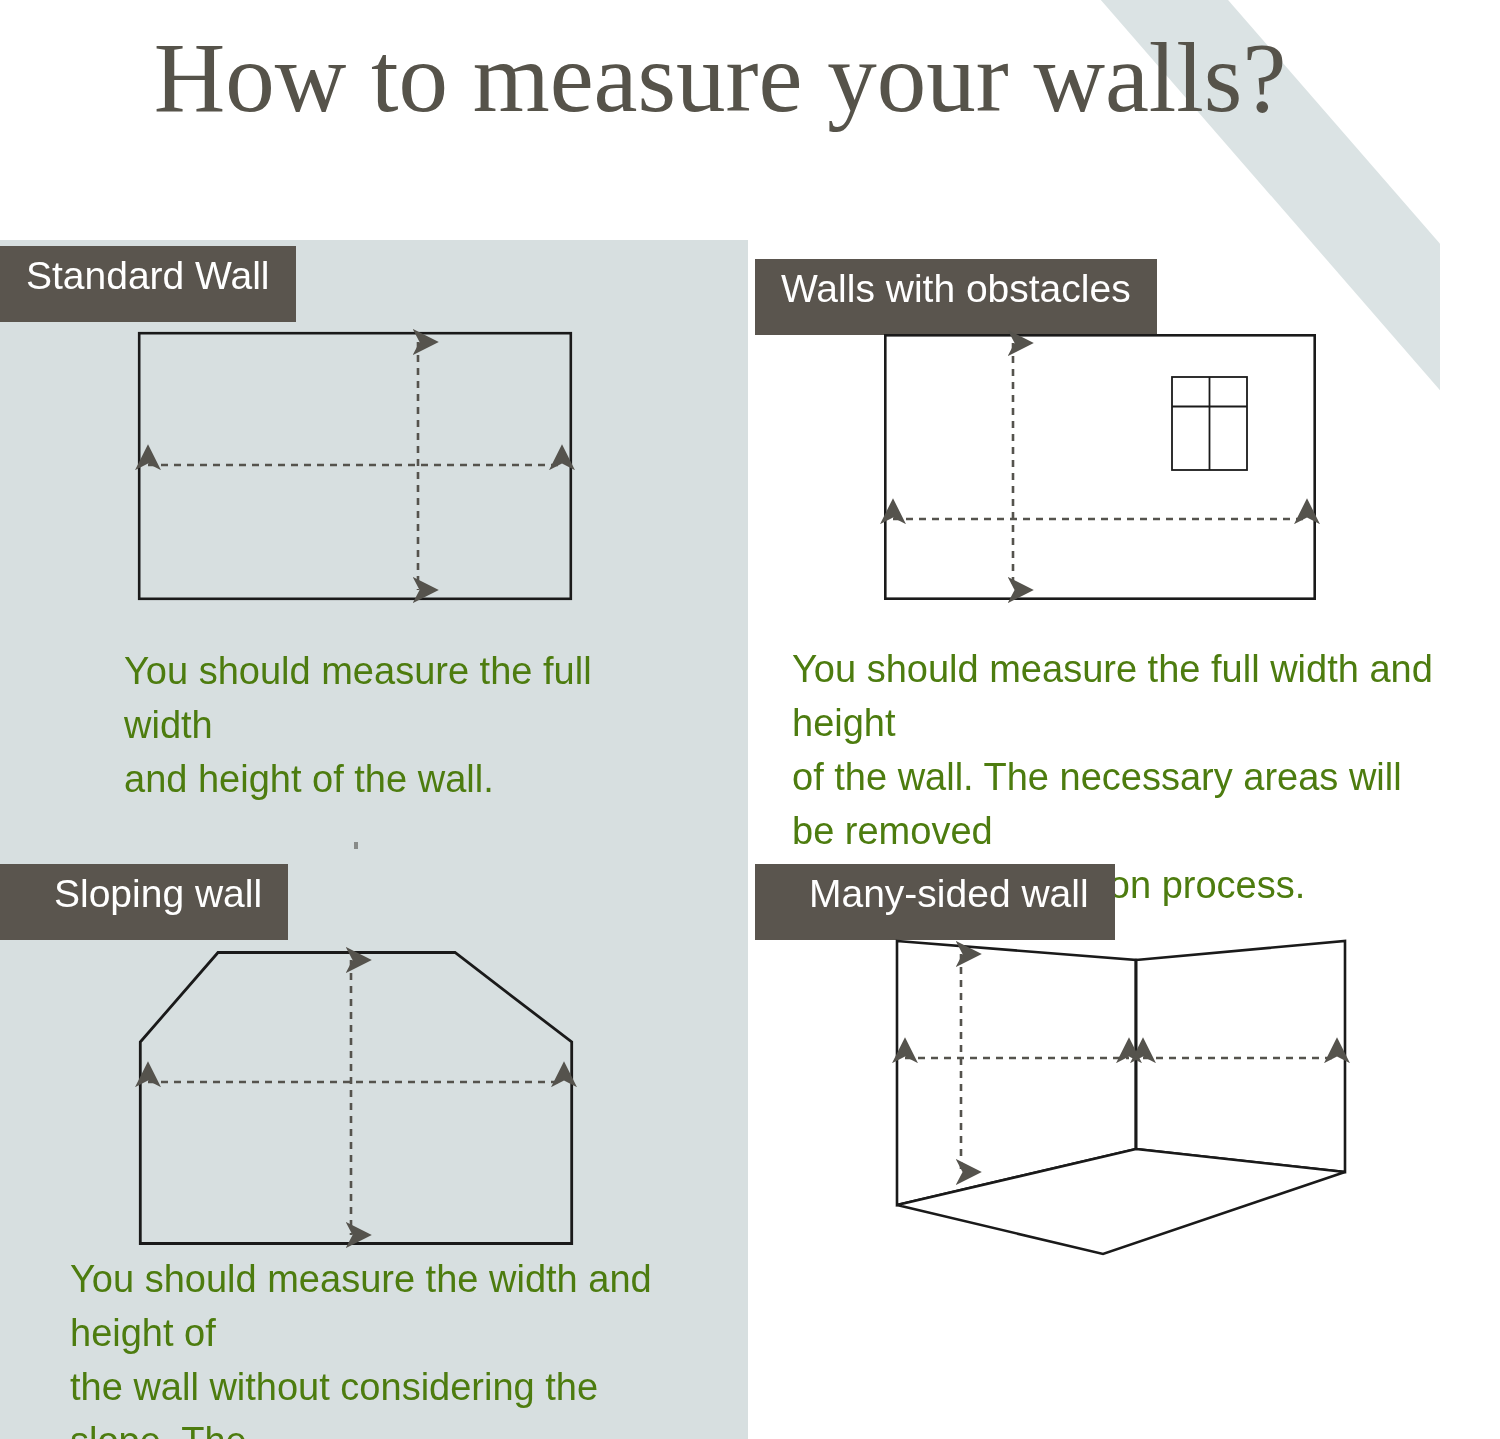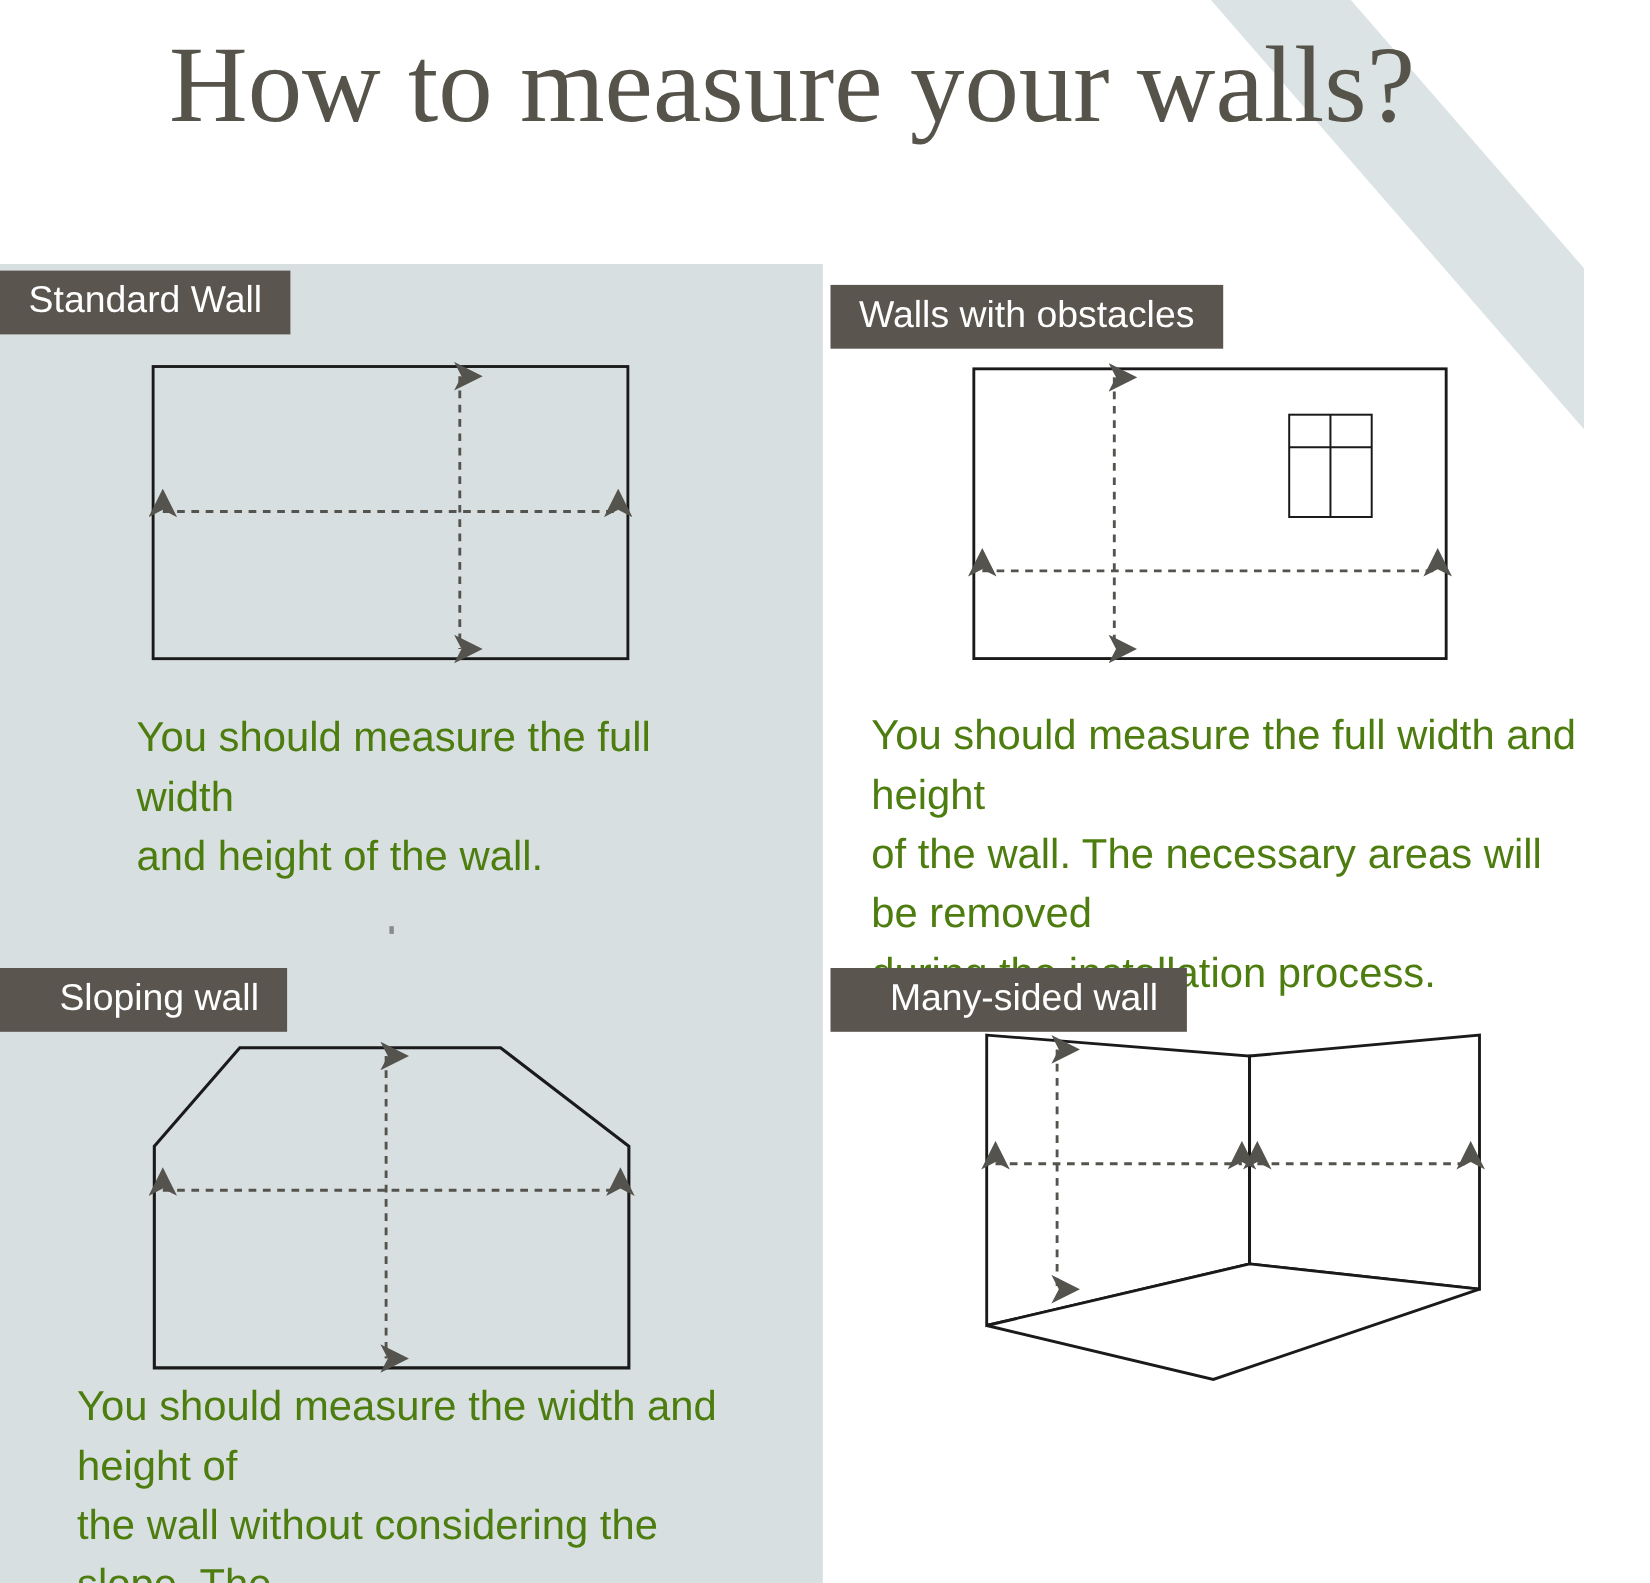--- a/index.html
+++ b/index.html
@@ -44,27 +44,27 @@
     color:#56534a;
     letter-spacing:0px;
     white-space:nowrap;
   }
 
   
   .sec-header{
     position:absolute;
     background:#5a554e;
     color:#ffffff;
-    font-size:34px;
+    font-size:39px;
     line-height:1;
-    padding:10px 26px 14px 26px;
+    padding:10px 26px 27px 26px;
     white-space:nowrap;
     box-sizing:border-box;
   }
-  .sec-header.indent{padding-left:54px;margin-top:16px;}
+  .sec-header.indent{padding-left:54px;}
 
   
   .caption{
     position:absolute;
     color:#4d7c0f;
     font-size:38px;
     line-height:1.42;
     white-space:pre-line;
   }
 

